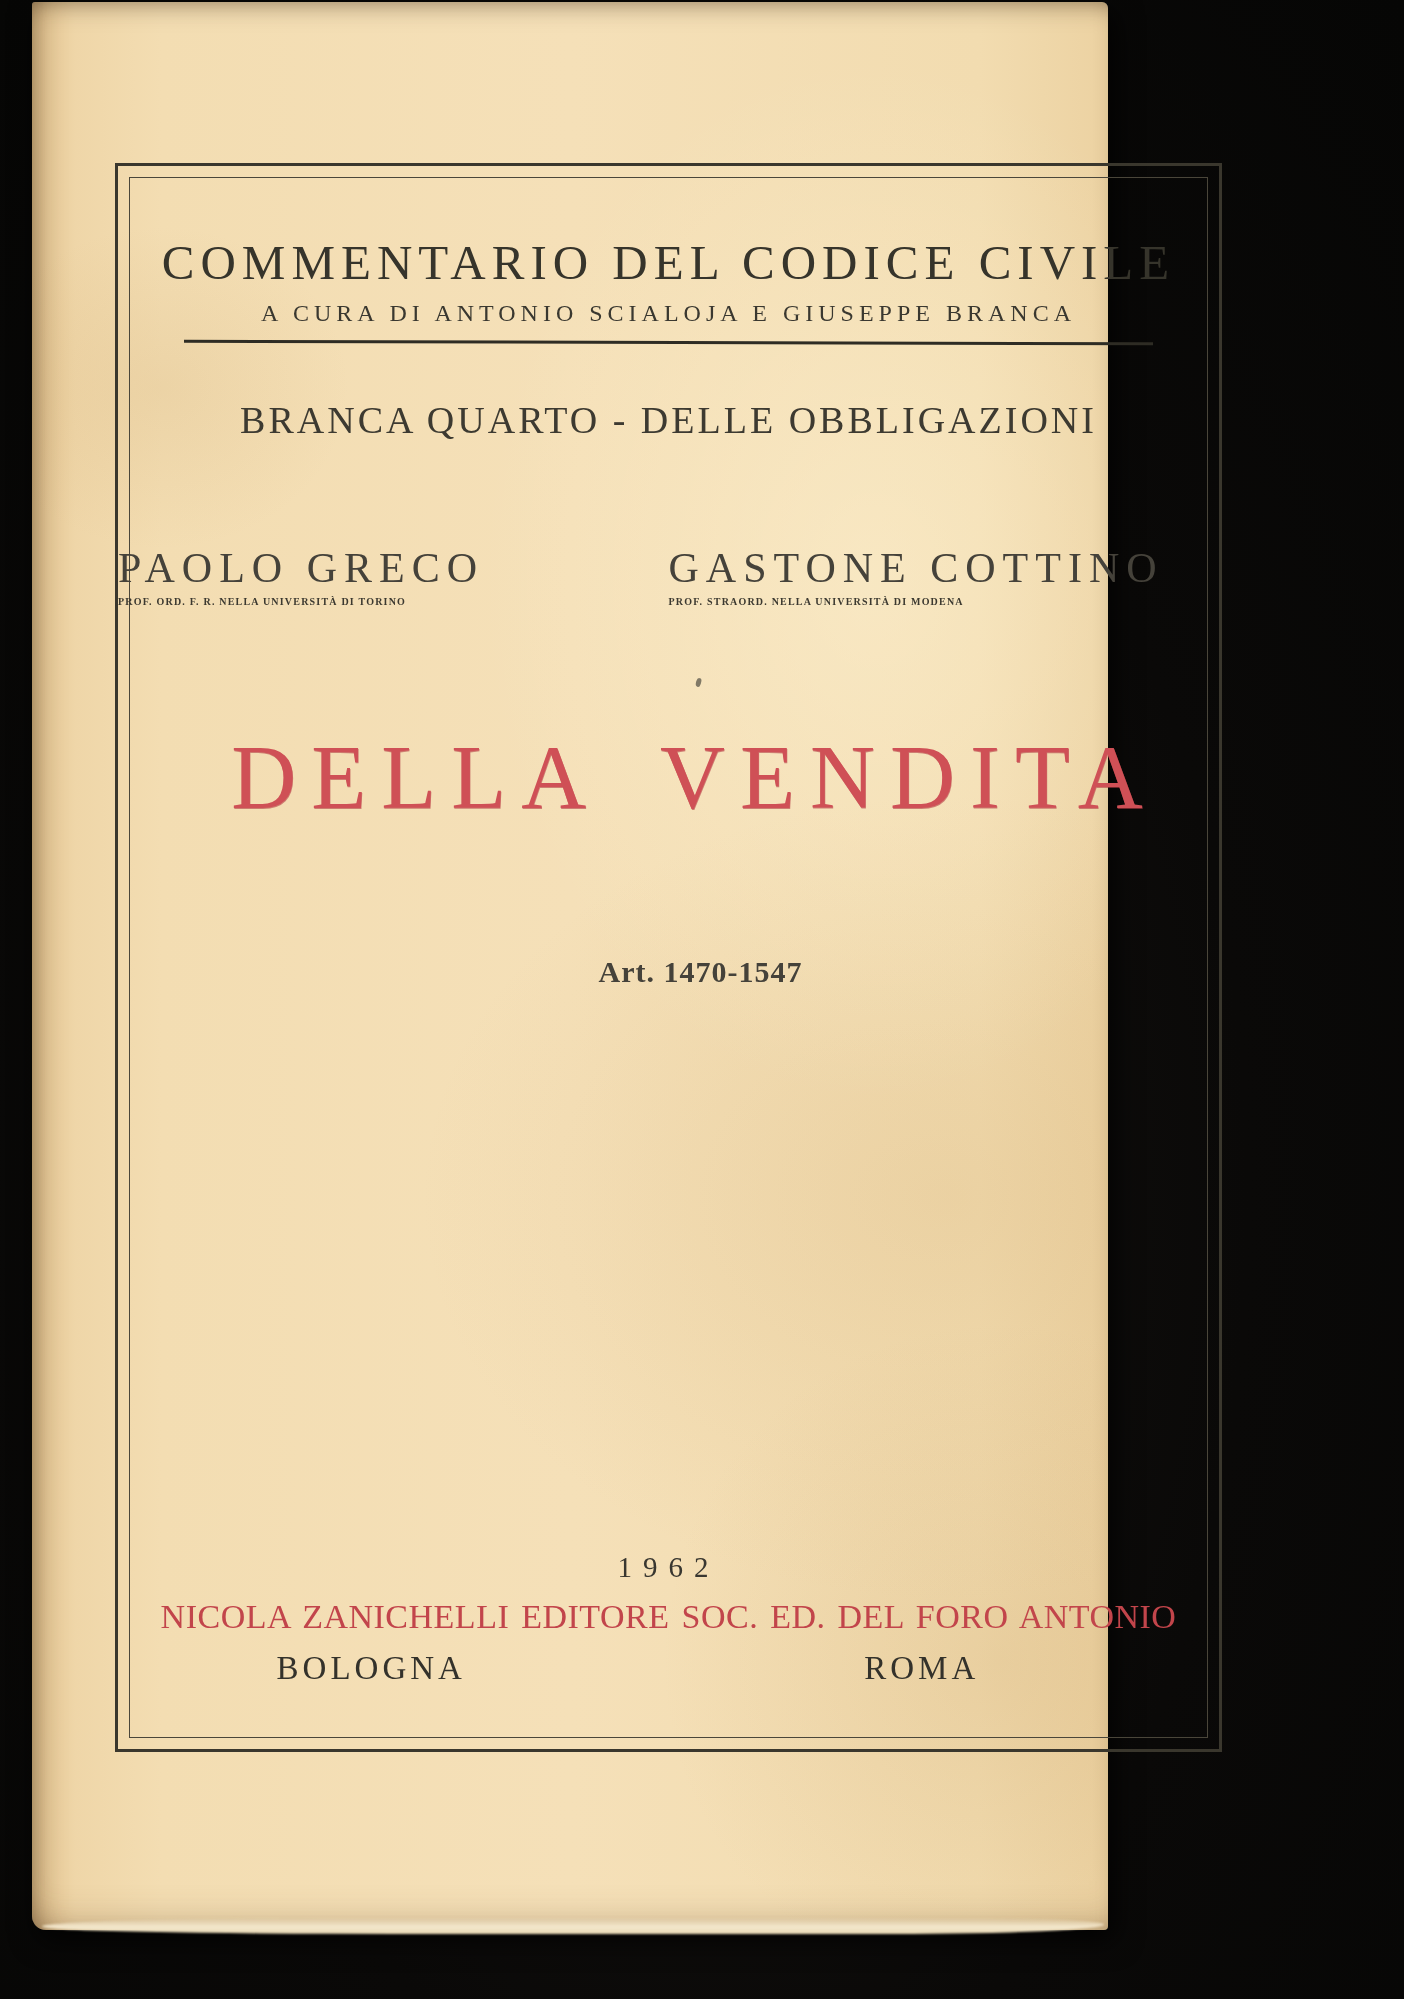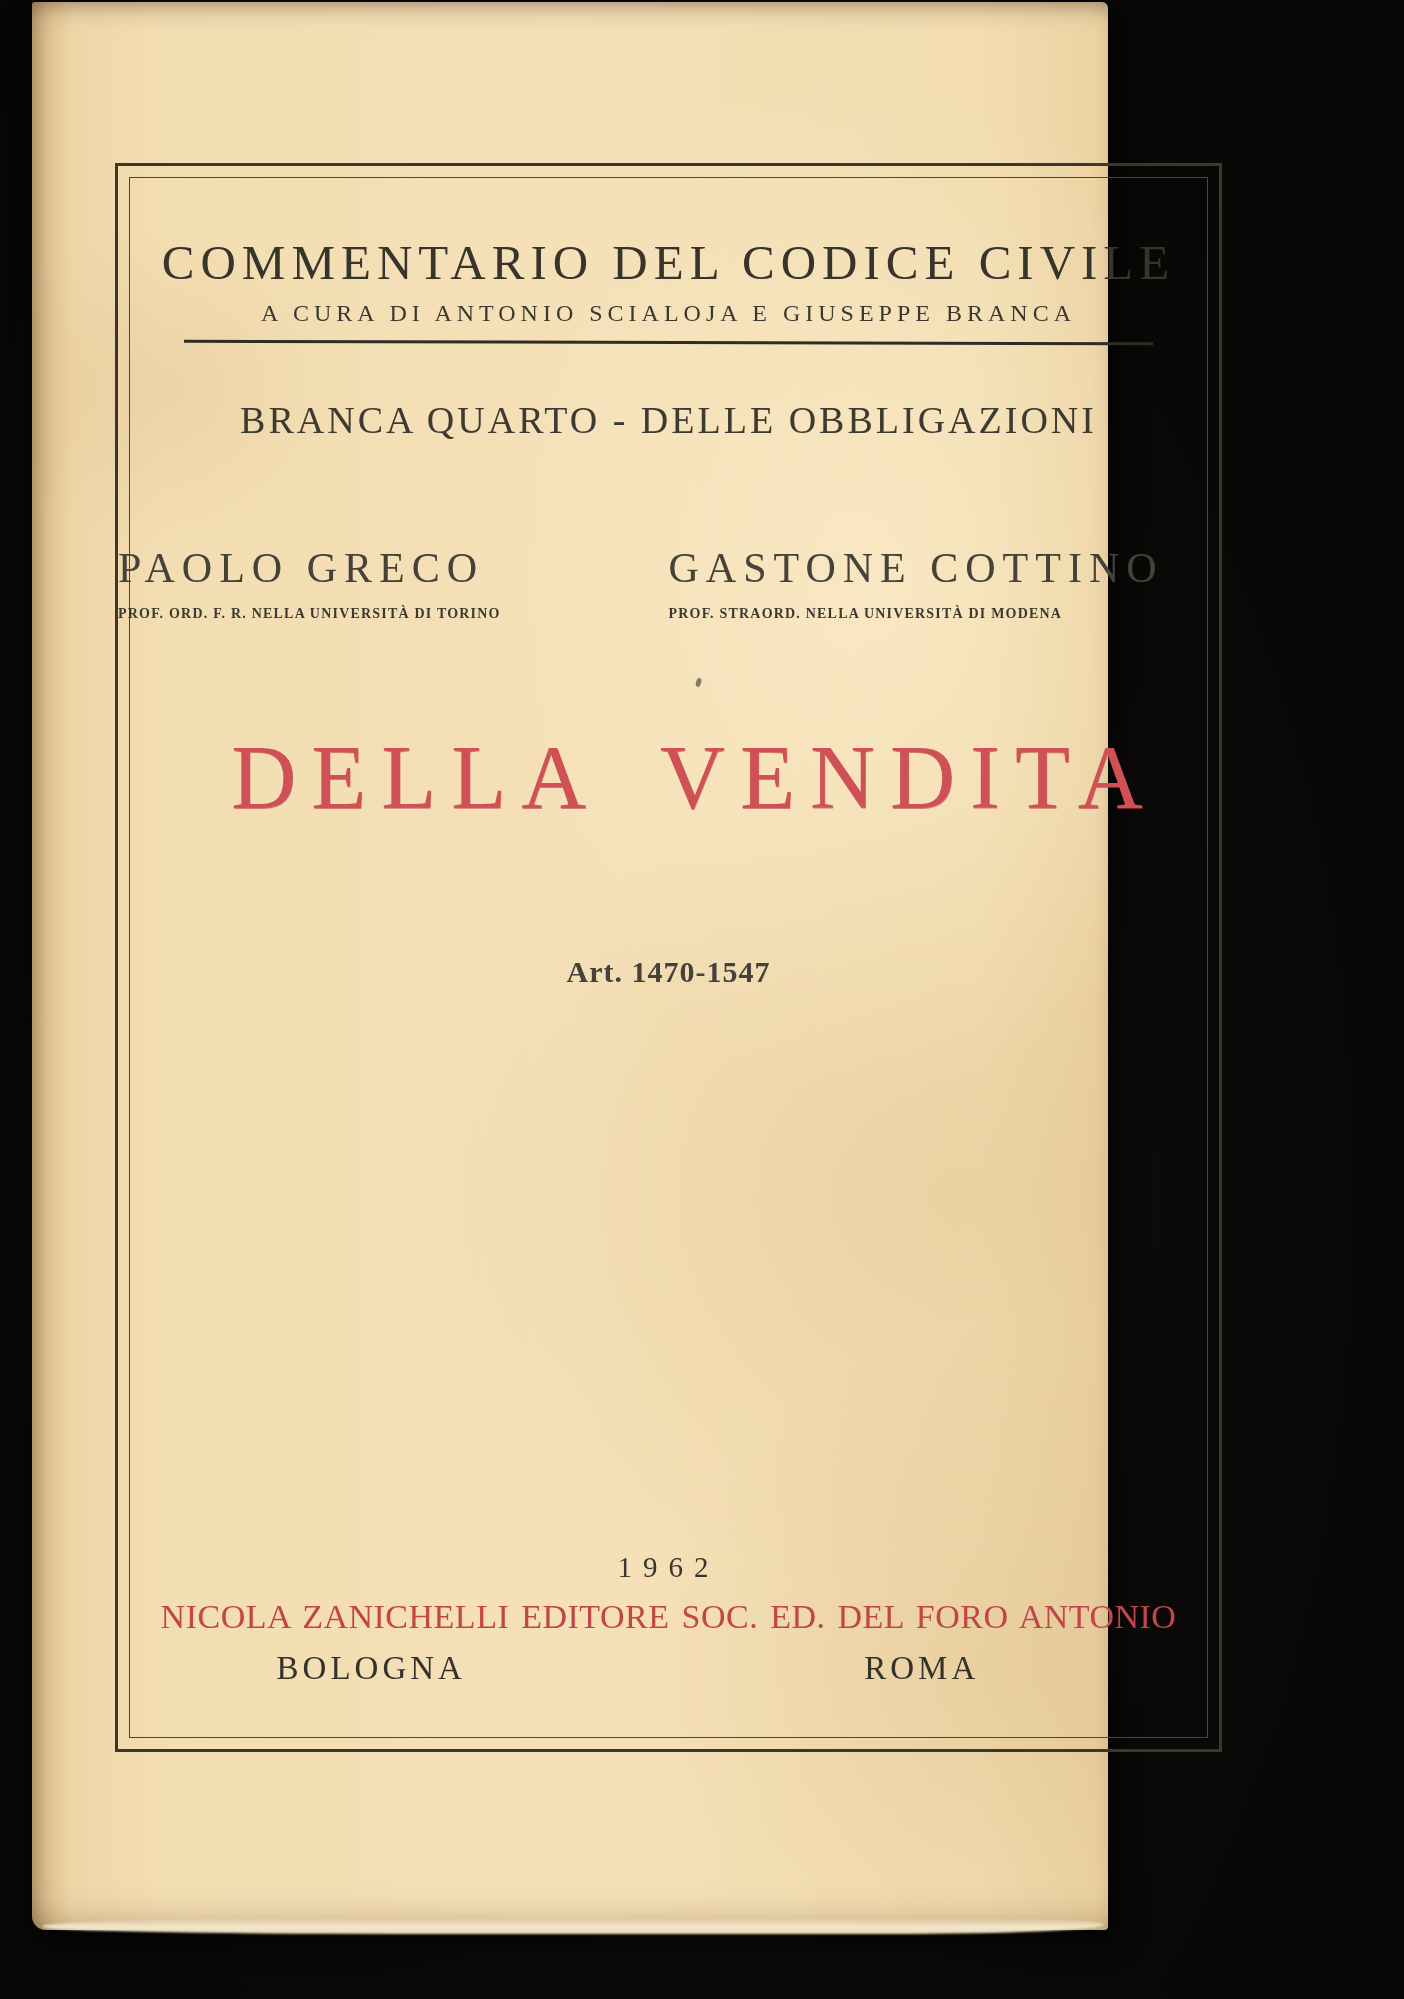--- a/index.html
+++ b/index.html
@@ -111,41 +111,42 @@
     text-align: left;
   }
   .author-name {
     font-size: 42px;
     letter-spacing: 7px;
     color: #45423a;
     display: block;
   }
   .author-affiliation {
     display: block;
-    margin-top: 14px;
-    font-size: 14px;
+    margin-top: 4px;
+    font-size: 10px;
     font-weight: bold;
     letter-spacing: 1.2px;
     color: #3c3930;
   }
   .main-title {
     top: 560px;
     font-size: 90px;
     letter-spacing: 15px;
     word-spacing: 28px;
     color: #cf5056;
     text-shadow: 0.5px 0.5px 0 rgba(180,60,66,0.6);
     padding-left: 26px;
   }
   .articles {
     top: 789px;
     font-size: 30px;
     font-weight: bold;
     letter-spacing: 1px;
     color: #45423a;
+    padding-left: 32px;
   }
   .year {
     top: 1385px;
     font-size: 29px;
     letter-spacing: 11px;
     color: #393730;
   }
   .publisher {
     top: 1432px;
     font-size: 34px;

